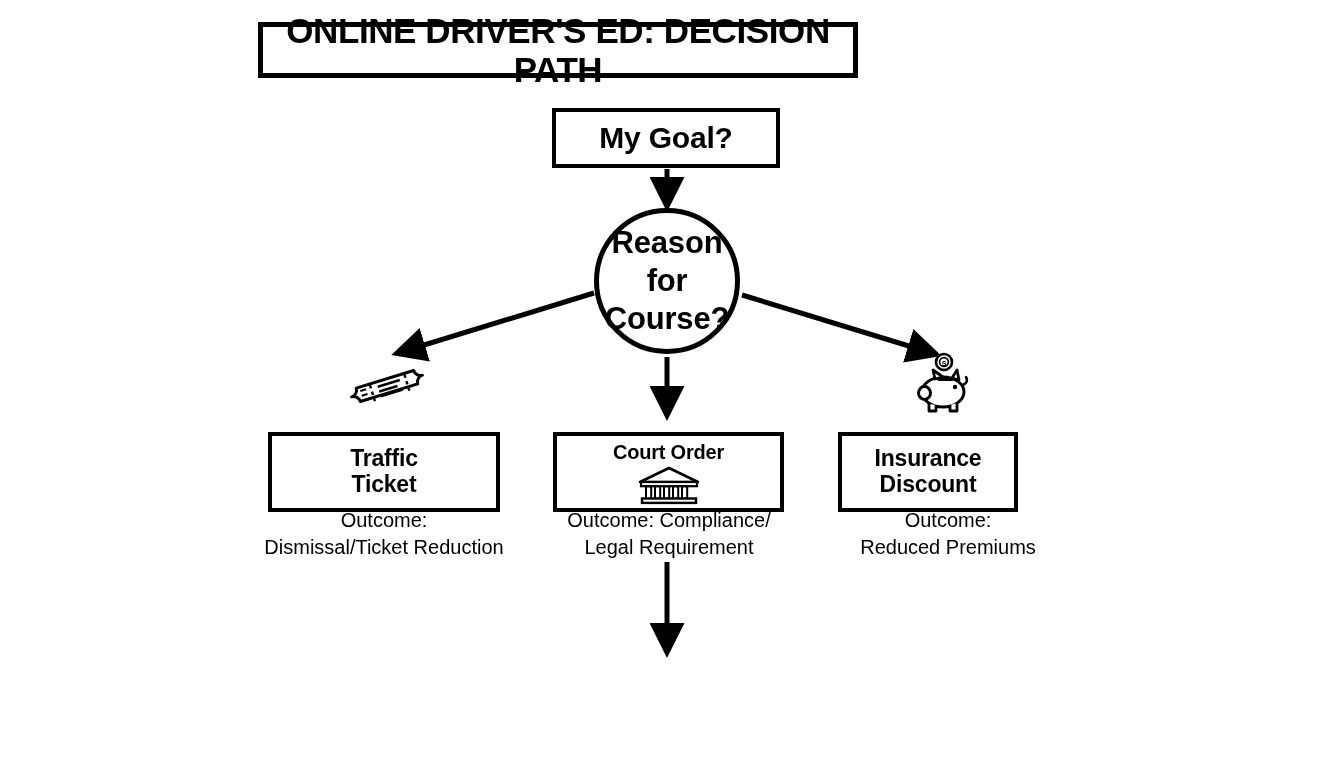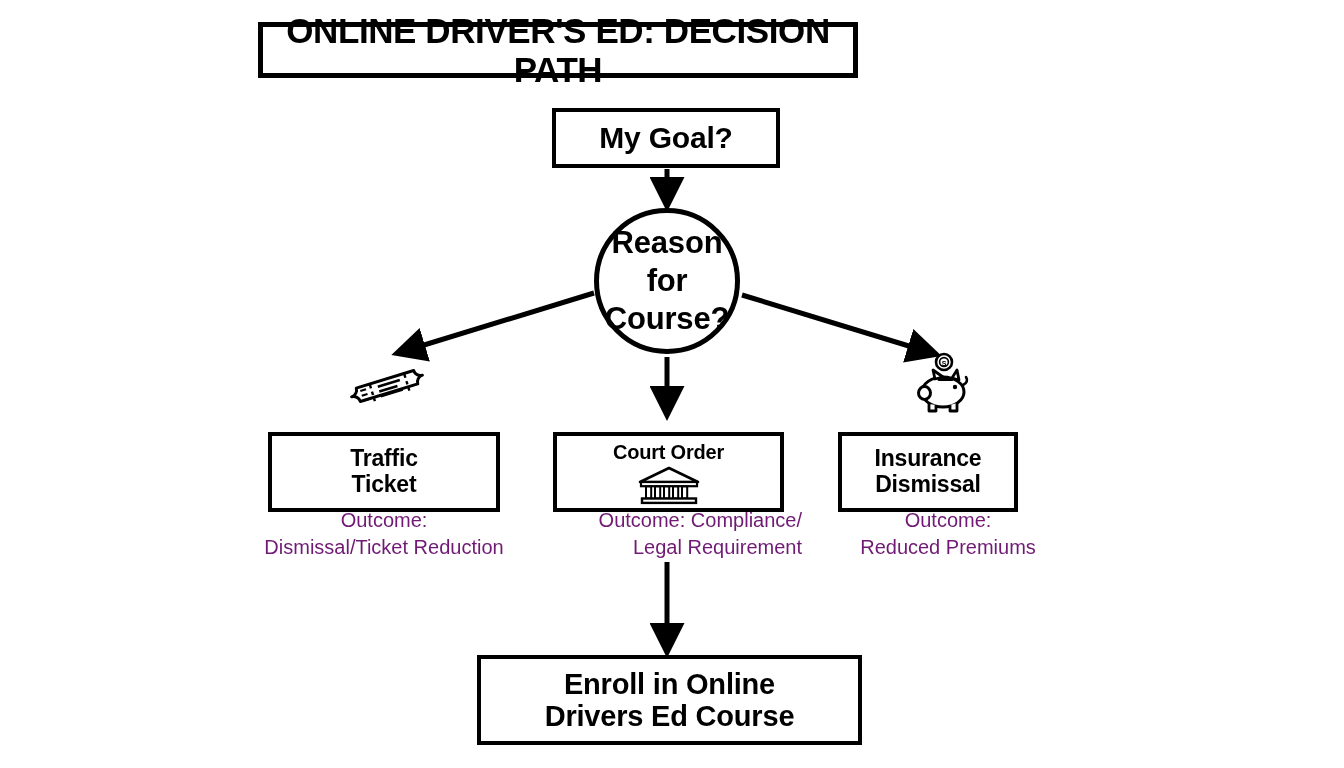--- a/index.html
+++ b/index.html
@@ -100,25 +100,25 @@
   .option-box .node-text { font-size: 23px; }
   #opt-court .node-text  { font-size: 20px; margin-top: 2px; }
 
   
   .caption {
     position: absolute;
     z-index: 2;
     text-align: center;
     font-size: 20px;
     line-height: 1.33;
-    color: #701a75;
+    color: #000000;
     top: 507px;
   }
   #cap-ticket    { left: 246px; width: 276px; }
-  #cap-court     { left: 536px; width: 266px; text-align: right; }
+  #cap-court     { left: 536px; width: 266px; }
   #cap-insurance { left: 828px; width: 240px; }
 
   
   #final-box {
     left: 477px;
     top: 655px;
     width: 385px;
     height: 90px;
   }
   #final-box .node-text { font-size: 29px; }
@@ -235,39 +235,33 @@
         <rect x="46" y="21.5" width="5.2" height="12" fill="#ffffff" stroke="#000000" stroke-width="2"></rect>
 
         <rect x="6" y="33.5" width="54" height="4.4" fill="#ffffff" stroke="#000000" stroke-width="2.4"></rect>
       </svg>
     </span>
   </div>
 
   <div class="node option-box" id="opt-insurance">
     <span class="node-text">
       <span>Insurance</span><br>
-      <span>Dismissal</span>
+      <span>Discount</span>
     </span>
   </div>
 
   <div class="caption" id="cap-ticket">
     <div>Outcome:</div>
     <div>Dismissal/Ticket Reduction</div>
   </div>
 
   <div class="caption" id="cap-court">
     <div>Outcome: Compliance/</div>
     <div>Legal Requirement</div>
   </div>
 
   <div class="caption" id="cap-insurance">
     <div>Outcome:</div>
     <div>Reduced Premiums</div>
   </div>
 
-  <div class="node" id="final-box">
-    <span class="node-text">
-      <span>Enroll in Online</span><br>
-      <span>Drivers Ed Course</span>
-    </span>
-  </div>
 
 </div>
 
 </body></html>

